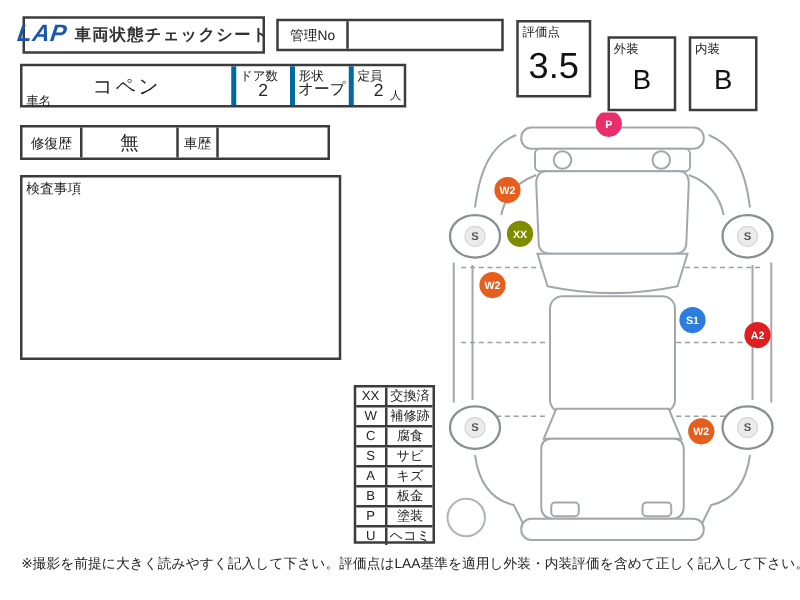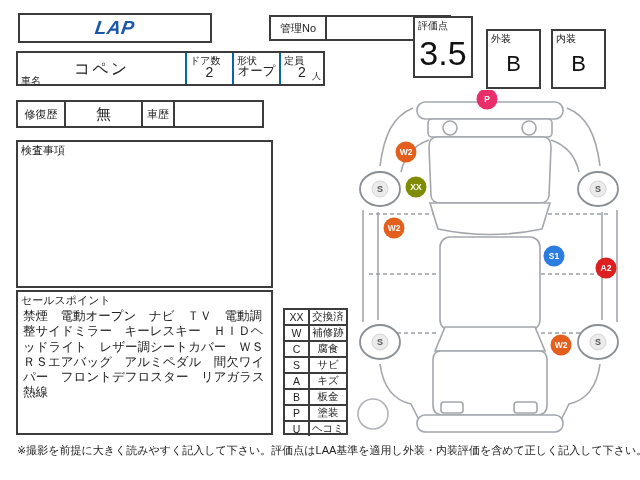--- a/index.html
+++ b/index.html
@@ -7,36 +7,36 @@
     position:relative;width:640px;height:480px;background:#fff;overflow:hidden;
     font-family:"Liberation Sans","DejaVu Sans",sans-serif;color:#222;
   }
   .box{position:absolute;border:2px solid #3c3c3c;background:#fff;box-sizing:border-box;}
   .corner-label{position:absolute;top:1px;left:3px;font-size:10px;color:#222;white-space:nowrap;}
 
   
   .logo-box{left:18px;top:13px;width:194px;height:30px;display:flex;align-items:center;justify-content:center;gap:6px;}
   .logo-text{font-size:19px;font-weight:900;font-style:italic;color:#1b57a9;transform:skewX(-8deg);letter-spacing:.5px;}
   .sheet-title{font-size:13px;font-weight:600;color:#333;letter-spacing:1px;white-space:nowrap;}
-  .kanri-box{left:221px;top:15px;width:182px;height:26px;display:flex;margin-left:48px;}
+  .kanri-box{left:221px;top:15px;width:182px;height:26px;display:flex;}
   .kanri-label{width:54px;border-right:2px solid #3c3c3c;display:flex;align-items:center;justify-content:center;font-size:11px;}
   .kanri-value{flex:1;display:flex;align-items:center;justify-content:center;font-size:11px;letter-spacing:-0.2px;white-space:nowrap;}
 
   
   .score-box{left:413px;top:16px;width:60px;height:62px;}
-  .score-value{position:absolute;left:0;right:0;top:12px;bottom:0;display:flex;align-items:center;justify-content:center;font-size:34px;color:#111;}
+  .score-value{position:absolute;left:0;right:0;top:12px;bottom:0;display:flex;align-items:center;justify-content:center;font-size:29px;color:#111;}
   .grade-box{width:55px;height:60px;top:29px;}
   .grade-ext{left:486px;}
   .grade-int{left:551px;}
   .grade-value{position:absolute;left:0;right:0;top:10px;bottom:0;display:flex;align-items:center;justify-content:center;font-size:22px;color:#111;}
 
   
   .vehicle-row{left:16px;top:51px;width:309px;height:35px;display:flex;}
   .vcell{position:relative;box-sizing:border-box;}
-  .vcell + .vcell{border-left:2px solid #0369a1;}
+  .vcell + .vcell{border-left:4px solid #0369a1;}
   .vc-name{width:167px;margin-top:20px;}
   .vc-doors{width:47px;}
   .vc-shape{width:47px;}
   .vc-cap{flex:1;}
   .vname-value{position:absolute;inset:0;display:flex;align-items:flex-end;justify-content:center;font-size:16px;letter-spacing:2px;padding-bottom:4px;}
   .vsmall-value{position:absolute;inset:0;display:flex;align-items:flex-end;justify-content:center;font-size:14px;padding-bottom:4px;}
   .cap-unit{position:absolute;right:2px;bottom:1px;font-size:9px;}
 
   
   .repair-row{left:16px;top:100px;width:248px;height:28px;display:flex;}
@@ -63,20 +63,21 @@
   .car-diagram{position:absolute;left:355px;top:90px;width:275px;height:350px;}
   .footer-note{position:absolute;left:17px;top:443px;width:612px;font-size:11px;color:#222;white-space:nowrap;}
 </style>
 </head>
 <body>
 
 <div class="page">
 
   <div class="box logo-box">
     <span class="logo-text">LAP</span>
+    <span class="sheet-title">車両状態チェックシート</span>
   </div>
 
   <div class="box kanri-box">
     <div class="kanri-label">管理No</div>
   </div>
 
   <div class="box score-box">
     <span class="corner-label">評価点</span>
     <div class="score-value">3.5</div>
   </div>
@@ -113,24 +114,20 @@
     <span class="corner-label" style="font-size:11px;">検査事項</span>
   </div>
 
   <div class="box repair-row">
     <div class="rcell rc-l1">修復歴</div>
     <div class="rcell rc-v1">無</div>
     <div class="rcell rc-l2">車歴</div>
     <div class="rcell rc-v2"></div>
   </div>
 
-  <div class="box sales-box">
-    <span class="corner-label" style="font-size:11px;">セールスポイント</span>
-    <div class="sales-text">禁煙　電動オープン　ナビ　ＴＶ　電動調整サイドミラー　キーレスキー　ＨＩＤヘッドライト　レザー調シートカバー　ＷＳＲＳエアバッグ　アルミペダル　間欠ワイパー　フロントデフロスター　リアガラス熱線</div>
-  </div>
 
   <div class="box legend-table">
       <div class="legend-row">
         <div class="legend-code">XX</div>
         <div class="legend-label">交換済</div>
       </div>
       <div class="legend-row">
         <div class="legend-code">W</div>
         <div class="legend-label">補修跡</div>
       </div>

